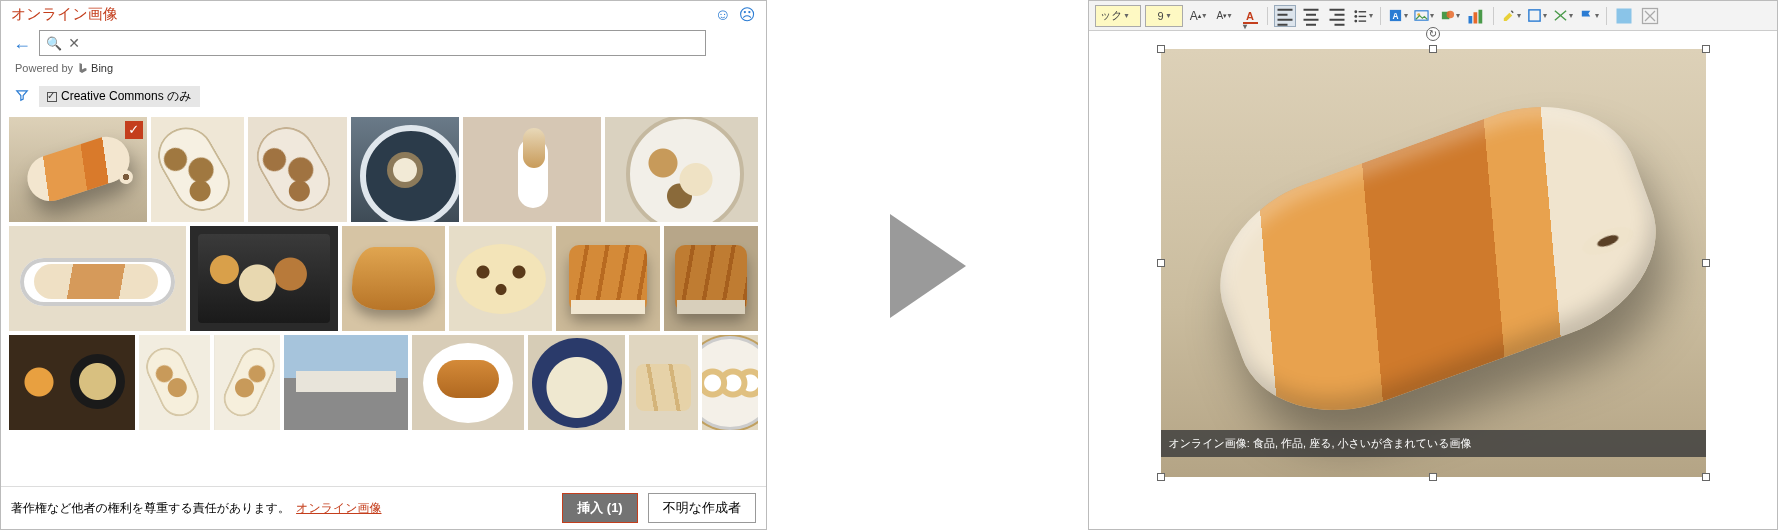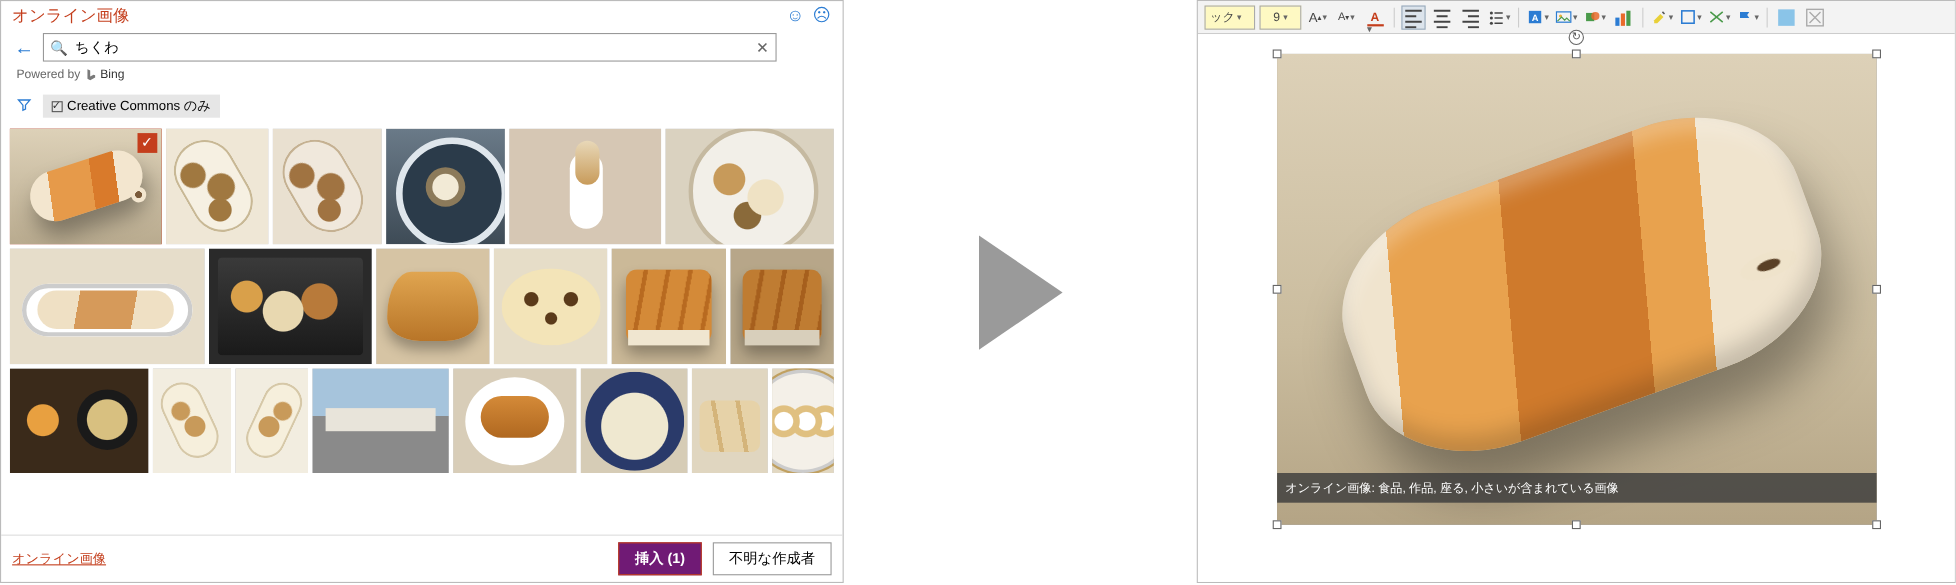--- a/index.html
+++ b/index.html
@@ -360,21 +360,21 @@
     padding:6px 10px;
     border-top:1px solid #ddd;
   }
   .footer-left { display:flex; align-items:baseline; gap:6px; font-size:12px; }
   .detail-link { color:#c43e1c; text-decoration: underline; }
   .footer-btns { display:flex; gap:10px; }
   .btn {
     padding:5px 14px; font-size:13px;
     border:1px solid #999; background:#fff;
   }
-  .btn-primary { background:#701a75; color:#fff; border-color:#c43e1c; font-weight:600; }
+  .btn-primary { background:#737373; color:#fff; border-color:#c43e1c; font-weight:600; }
 
   
   .arrow-col {
     flex:1;
     display:flex; align-items:center; justify-content:center;
   }
   .big-arrow {
     width:0; height:0;
     border-top:52px solid transparent;
     border-bottom:52px solid transparent;
@@ -494,21 +494,20 @@
     <div class="emoji-group">
       <div class="emoji">☺</div>
       <div class="emoji">☹</div>
     </div>
   </div>
 
   <div class="search-row">
     <div class="back-btn">←</div>
     <div class="search-box">
       <span class="search-icon">🔍</span>
-      <input class="search-input" value="ちくわ" style="">
       <span class="clear-x">✕</span>
     </div>
   </div>
 
   <div class="powered">
     <span>Powered by</span>
     <span class="bing-logo">
       <svg class="bing-b" viewBox="0 0 24 24">
           <path fill="#7a7a7a" d="M5 2l5 2v11l6-3 3 1v4l-9 5-5-3z"></path>
         </svg>
@@ -593,20 +592,21 @@
           <div class="art pile"></div>
         </div>
       <div class="thumb" style="width:58px">
           <div class="art cut-plate"></div>
         </div>
     </div>
   </div>
 
   <div class="footer-bar">
     <div class="footer-left">
+      <span>著作権など他者の権利を尊重する責任があります。</span>
       <a class="detail-link" href="#">オンライン画像</a>
     </div>
     <div class="footer-btns">
       <button class="btn btn-primary">挿入 (1)</button>
       <button class="btn">不明な作成者</button>
     </div>
   </div>
 </div>
 
 <div class="arrow-col">

